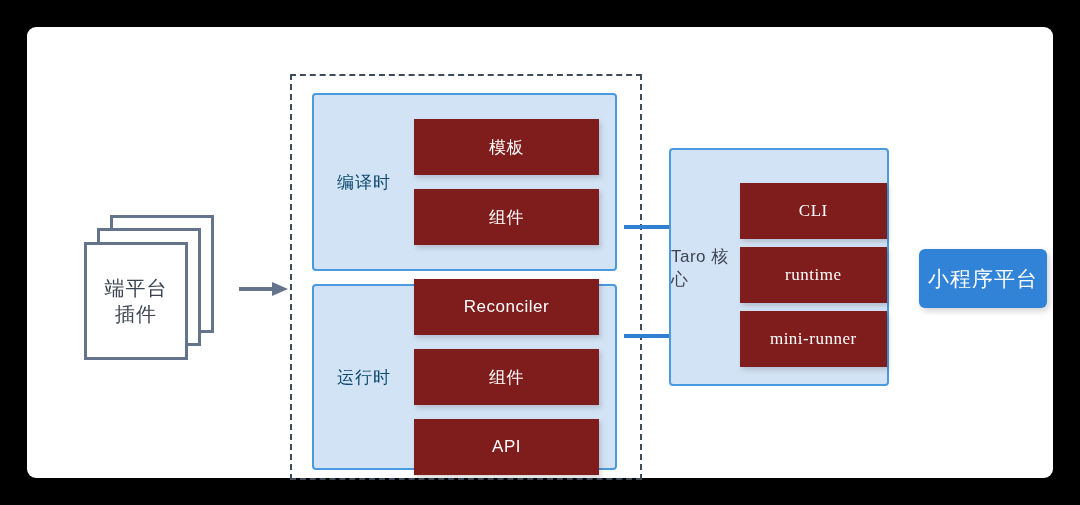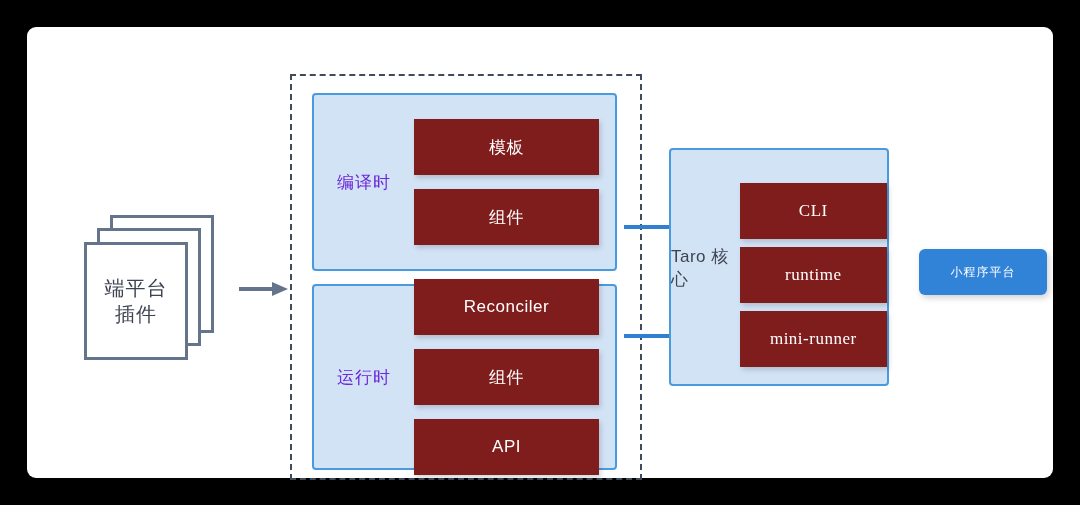--- a/index.html
+++ b/index.html
@@ -92,21 +92,21 @@
     align-items: center;
   }
   #panel-compile { left: 285px; top: 66px;  width: 305px; height: 178px; }
   #panel-runtime { left: 285px; top: 257px; width: 305px; height: 186px; }
 
   .phase-label {
     width: 100px;
     flex: 0 0 100px;
     text-align: center;
     font-size: 17px;
-    color: #6d28d9;
+    color: #0c4a6e;
     letter-spacing: 1px;
   }
   .phase-items {
     flex: 1 1 auto;
     display: flex;
     flex-direction: column;
     gap: 14px;
     padding-right: 16px;
   }
 
@@ -164,28 +164,28 @@
   #arrow-compile { left: 597px; top: 191px; }
   #arrow-runtime { left: 597px; top: 300px; }
 
   
   #mini-platform {
     position: absolute;
     box-sizing: border-box;
     left: 892px;
     top: 222px;
     width: 128px;
-    height: 46px;
+    height: 59px;
     background: #3183d8;
     border-radius: 6px;
     color: #ffffff;
     display: flex;
     align-items: center;
     justify-content: center;
-    font-size: 12px;
+    font-size: 21px;
     letter-spacing: 1px;
     box-shadow: 2px 3px 6px rgba(0,0,0,0.18);
   }
 </style>
 </head>
 <body>
 
 <div id="canvas">
   <div id="surface">
 

